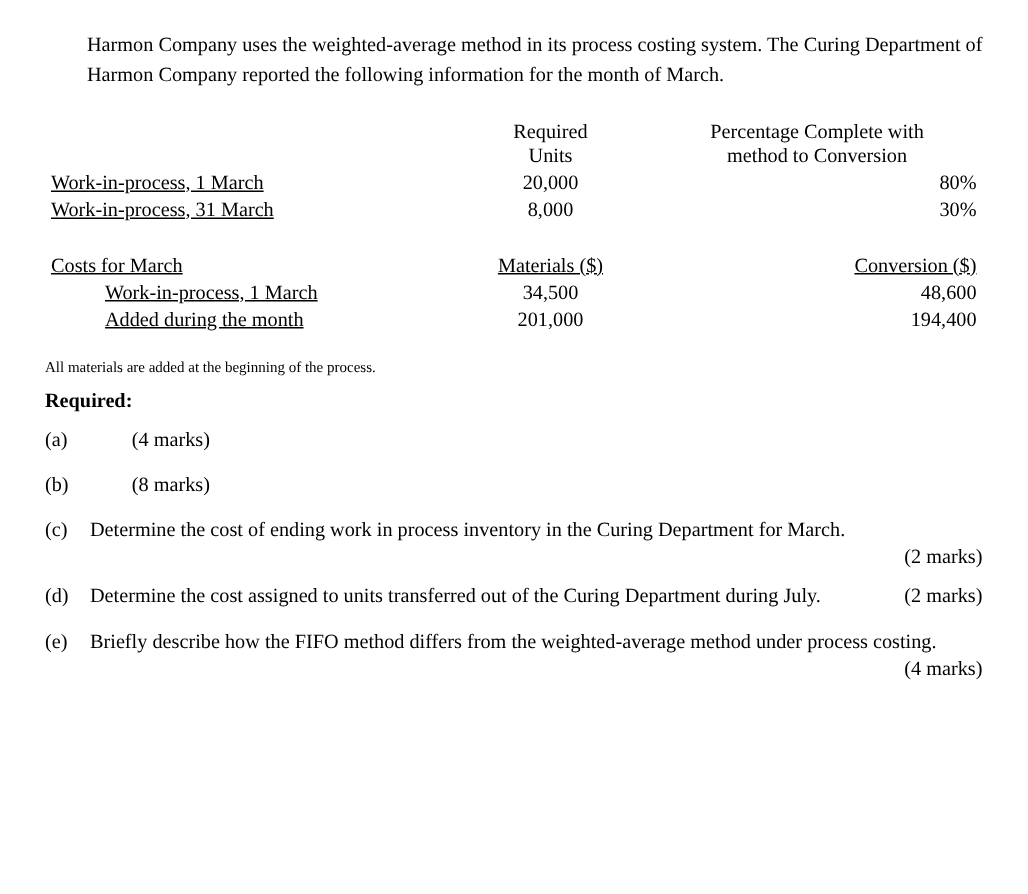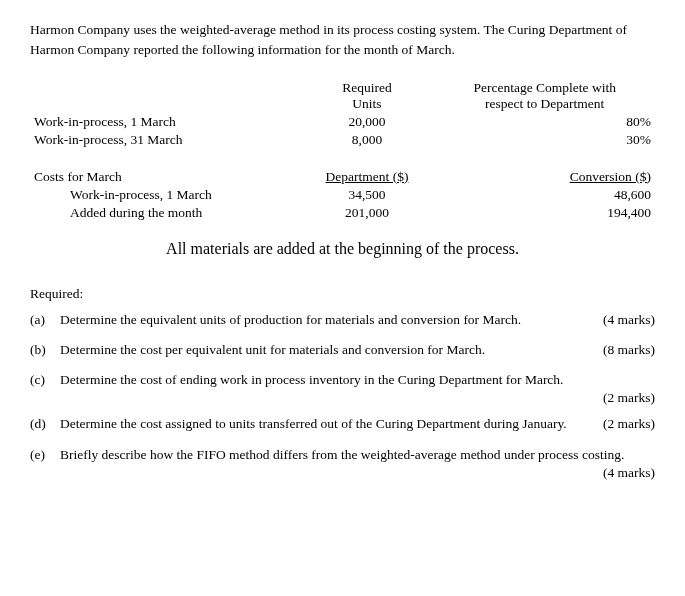--- a/index.html
+++ b/index.html
@@ -12,61 +12,62 @@
       font-size: 13.5px;
       background: #fff;
       color: #000;
       padding: 20px 30px;
       width: 685px;
       min-height: 596px;
     }
     .intro-text {
       line-height: 1.5;
       margin-bottom: 18px;
+      margin-left: 28px;
     }
     .main-table {
       width: 100%;
       border-collapse: collapse;
       margin-bottom: 18px;
     }
     .main-table td {
       padding: 1px 4px;
       vertical-align: top;
     }
     .col-label {
       width: 220px;
+      text-decoration: underline;
     }
     .col-physical {
       width: 110px;
       text-align: center;
     }
     .col-conversion {
       width: 180px;
       text-align: right;
     }
     .header-row td {
       text-align: center;
       font-weight: normal;
     }
     .underline {
       text-decoration: underline;
     }
     .indent {
       padding-left: 20px;
     }
     .materials-note {
-      margin-bottom: 28px;
-      font-size: 16px;
-      text-align: center;
+      margin-bottom: 8px;
+      font-size: 10px;
     }
     .required-section {
       margin-bottom: 10px;
     }
     .required-label {
-      font-weight: normal;
+      font-weight: bold;
       margin-bottom: 8px;
     }
     .question-item {
       display: flex;
       margin-bottom: 10px;
       line-height: 1.5;
     }
     .question-letter {
       min-width: 30px;
       font-size: 13.5px;
@@ -105,21 +106,21 @@
 
   <tbody>
       <tr class="header-row">
     <td class="col-label"></td>
     <td class="col-physical">
       <span>Required</span><br>
       <span>Units</span>
     </td>
     <td class="col-conversion">
       <span>Percentage Complete with</span><br>
-      <span>respect to Department</span>
+      <span>method to Conversion</span>
     </td>
   </tr>
 
   <tr>
     <td class="col-label indent">Work-in-process, 1 March</td>
     <td class="col-physical">20,000</td>
     <td class="col-conversion">80%</td>
   </tr>
   <tr>
     <td class="col-label indent">Work-in-process, 31 March</td>
@@ -127,21 +128,21 @@
     <td class="col-conversion">30%</td>
   </tr>
 
   <tr class="spacer-row">
         <td colspan="3"></td>
       </tr>
 
   <tr class="costs-header">
     <td class="col-label indent">Costs for March</td>
     <td class="col-physical">
-      <span class="underline">Department ($)</span>
+      <span class="underline">Materials ($)</span>
     </td>
     <td class="col-conversion">
       <span class="underline">Conversion ($)</span>
     </td>
   </tr>
 
   <tr>
     <td class="col-label" style="padding-left:40px;">Work-in-process, 1 March</td>
     <td class="col-physical">34,500</td>
     <td class="col-conversion">48,600</td>
@@ -154,41 +155,39 @@
 </tbody>
   </table>
 
 <p class="materials-note">All materials are added at the beginning of the process.</p>
 
 <div class="required-section">
   <p class="required-label">Required:</p>
 
   <div class="question-item">
     <span class="question-letter">(a)</span>
-    <span class="question-text">Determine the equivalent units of production for materials and conversion for March.</span>
     <span class="marks">(4 marks)</span>
   </div>
 
   <div class="question-item">
     <span class="question-letter">(b)</span>
-    <span class="question-text">Determine the cost per equivalent unit for materials and conversion for March.</span>
     <span class="marks">(8 marks)</span>
   </div>
 
   <div class="question-wrapper">
     <div class="question-item" style="margin-bottom:0;">
       <span class="question-letter">(c)</span>
       <span class="question-text">Determine the cost of ending work in process inventory in the Curing Department for March.</span>
     </div>
     <div class="marks-right">(2 marks)</div>
   </div>
 
   <div class="question-item">
     <span class="question-letter">(d)</span>
-    <span class="question-text">Determine the cost assigned to units transferred out of the Curing Department during January.</span>
+    <span class="question-text">Determine the cost assigned to units transferred out of the Curing Department during July.</span>
     <span class="marks">(2 marks)</span>
   </div>
 
   <div class="question-wrapper">
     <div class="question-item" style="margin-bottom:0;">
       <span class="question-letter">(e)</span>
       <span class="question-text">Briefly describe how the FIFO method differs from the weighted-average method under process costing.</span>
     </div>
     <div class="marks-right">(4 marks)</div>
   </div>

